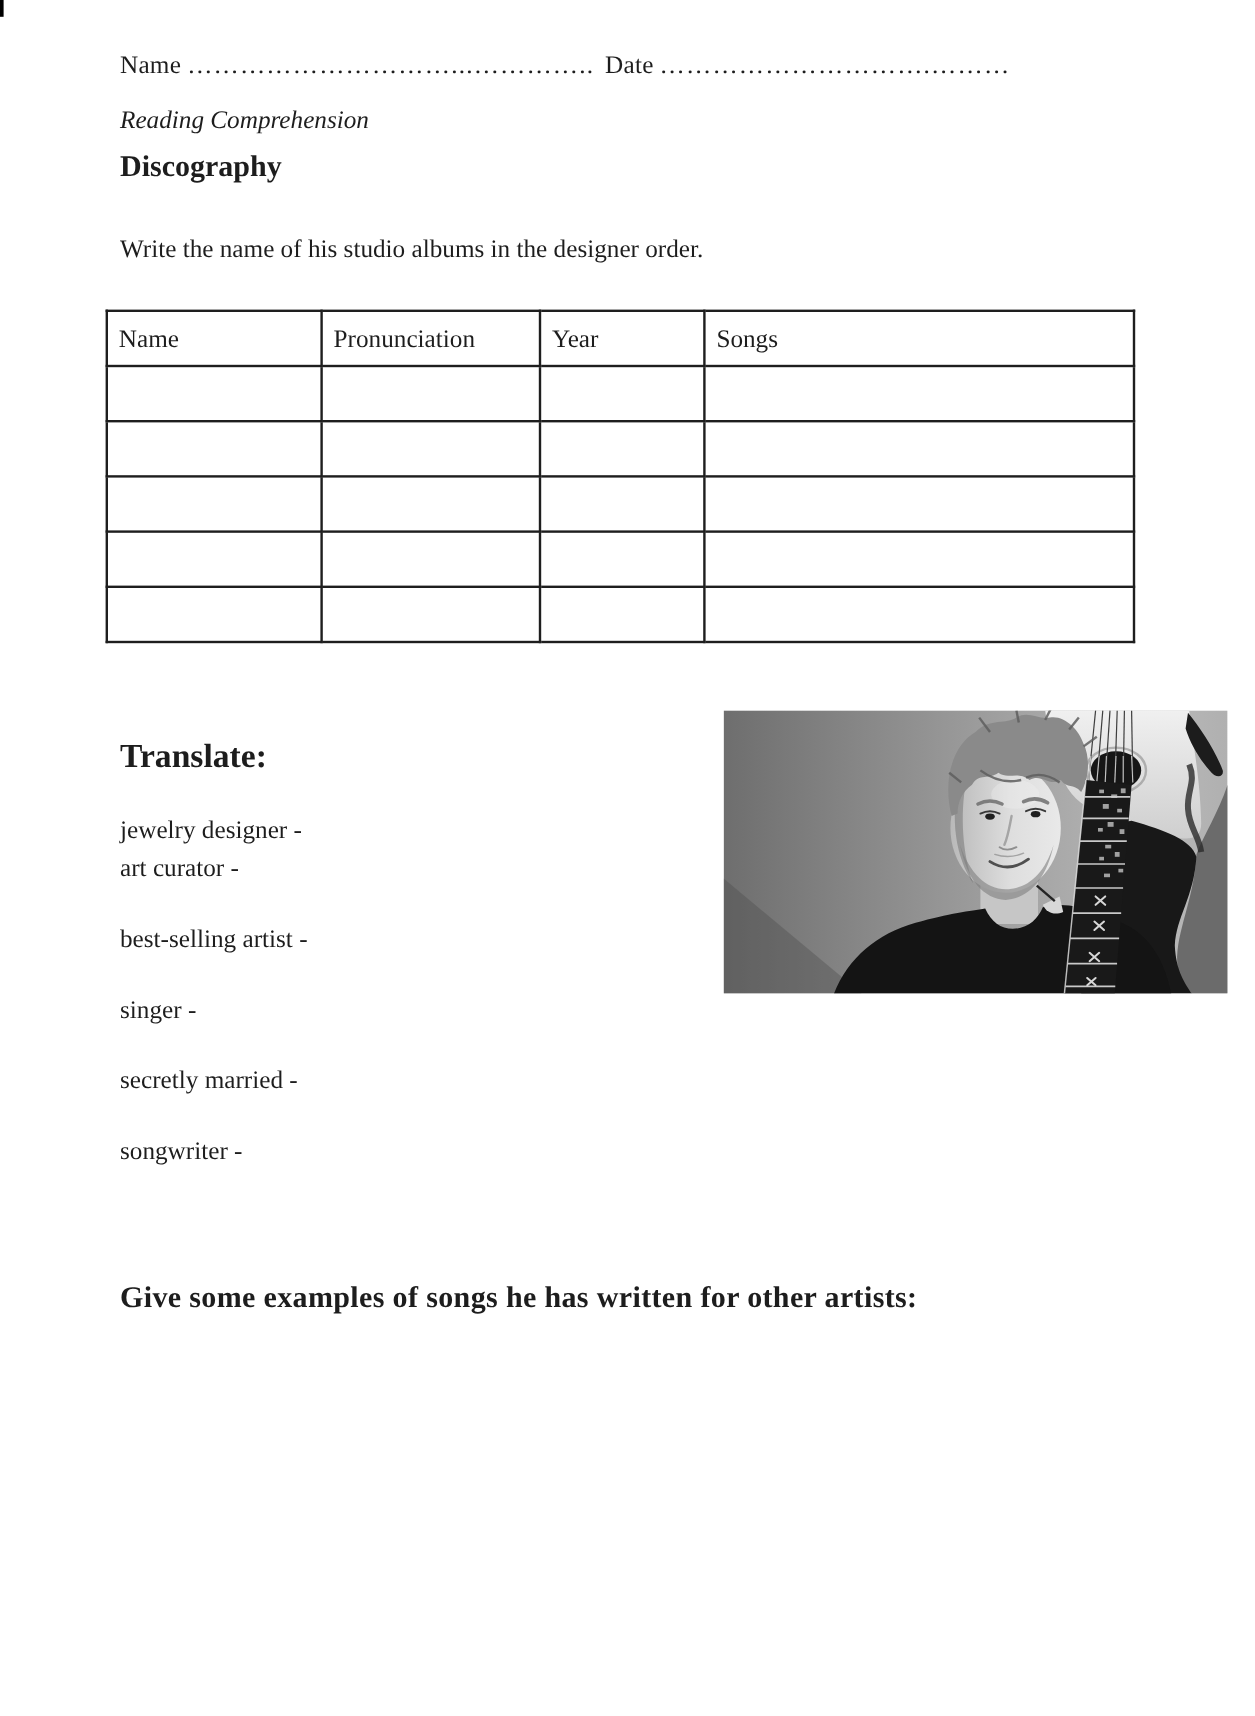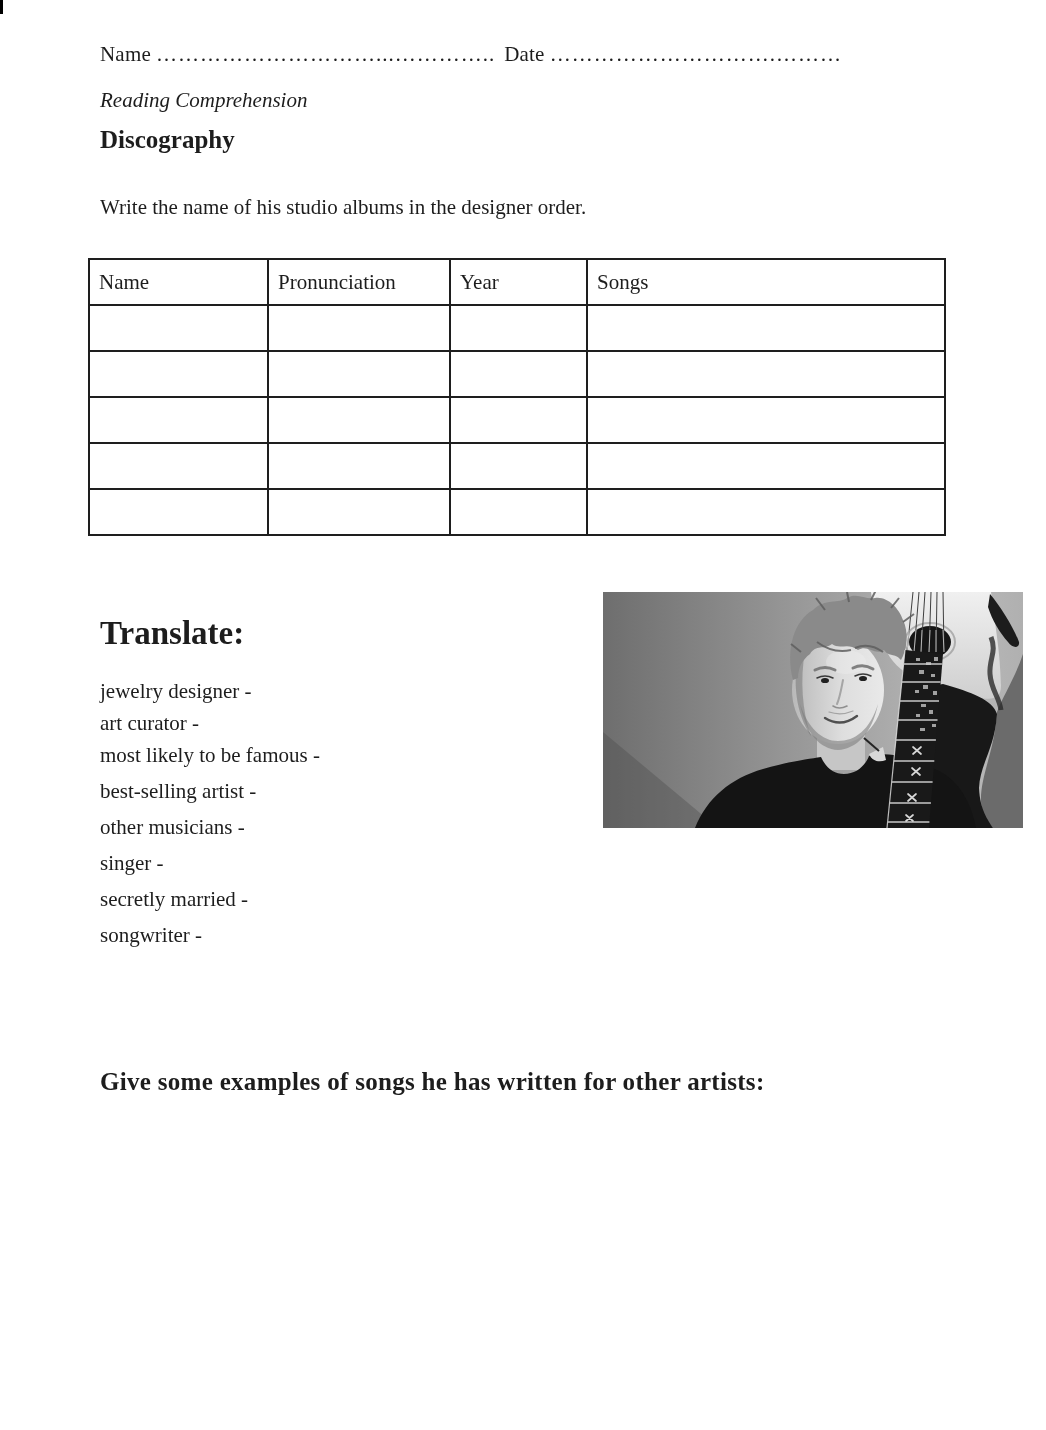--- a/index.html
+++ b/index.html
@@ -26,24 +26,24 @@
     position:absolute;
   }
   table.albums td{
     border:2px solid #1e1e1e;
     height:44px;
     font-size:21px;
     vertical-align:middle;
     padding:0 4px 0 9px;
     overflow:hidden;
   }
-  .translate-heading{left:100px;top:615px;font-size:33px;font-weight:bold;}
+  .translate-heading{left:100px;top:615px;font-size:28px;font-weight:bold;}
   .translate-list{left:100px;top:675px;font-size:21px;}
   .translate-list .t-item{line-height:32px;}
-  .translate-list .t-item.spaced{margin-top:4px;}
+  .translate-list .t-item.spaced{margin-top:27px;}
   .footer-heading{left:100px;top:1068px;font-size:25px;font-weight:bold;letter-spacing:.3px;}
   .photo{left:603px;top:592px;width:420px;height:236px;}
   .photo svg{display:block;}
 </style>
 </head>
 <body>
 
 <div class="page">
 
   <div class="abs scan-artifact"></div>
@@ -237,23 +237,21 @@
         <path d="M303,223 L310,229 M310,223 L303,229"></path>
       </g>
     </svg>
   </div>
 
   <div class="abs translate-heading">Translate:</div>
 
   <div class="abs translate-list">
     <div class="t-item">jewelry designer -</div>
     <div class="t-item">art curator -</div>
-    <div class="t-item">most likely to be famous -</div>
     <div class="t-item spaced">best-selling artist -</div>
-    <div class="t-item spaced">other musicians -</div>
     <div class="t-item spaced">singer -</div>
     <div class="t-item spaced">secretly married -</div>
     <div class="t-item spaced">songwriter -</div>
   </div>
 
   <div class="abs footer-heading">Give some examples of songs he has written for other artists:</div>
 
 </div>
 
 </body></html>

